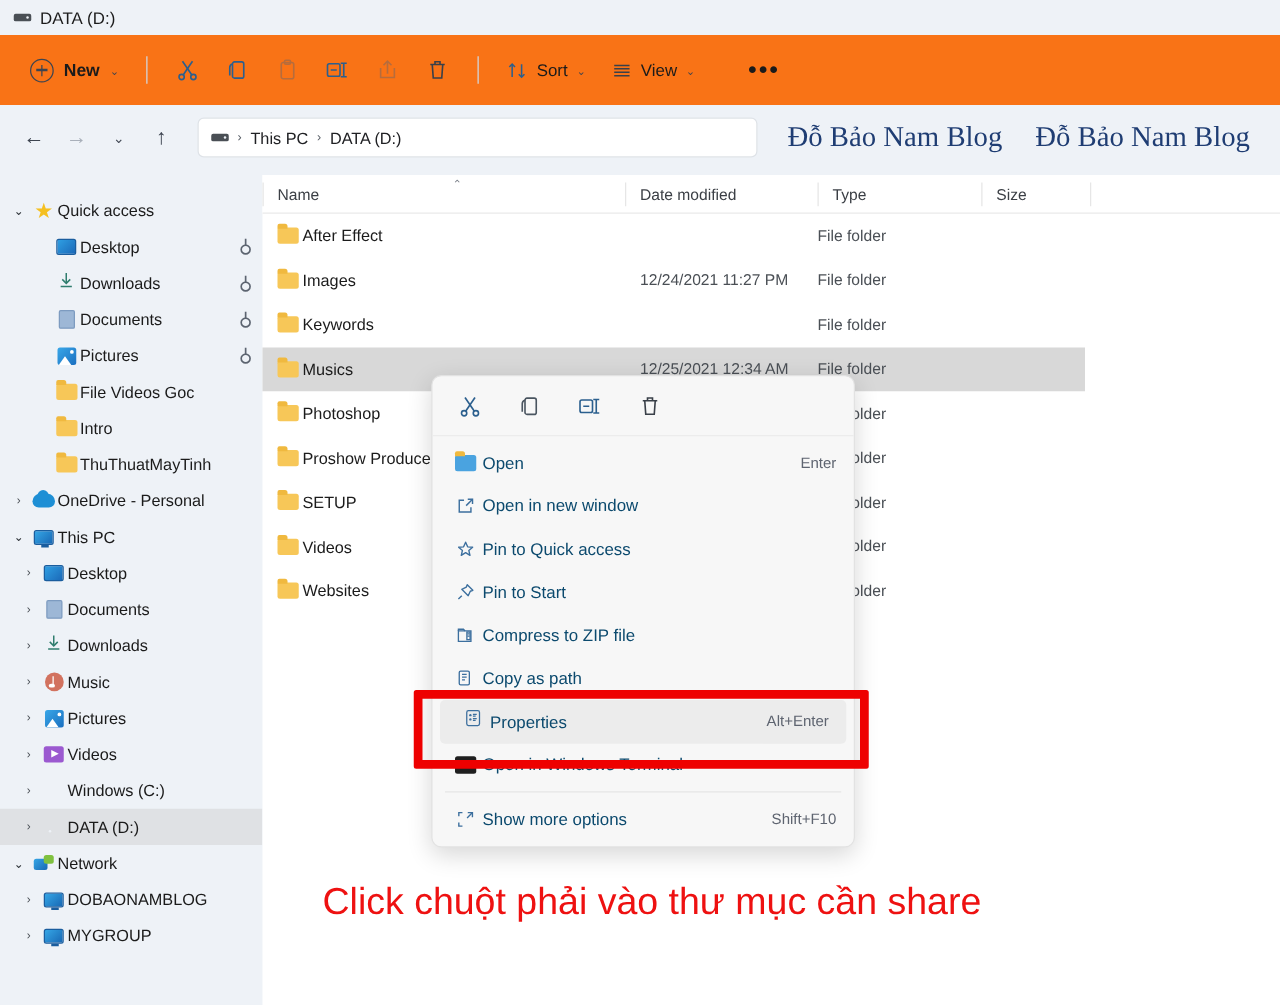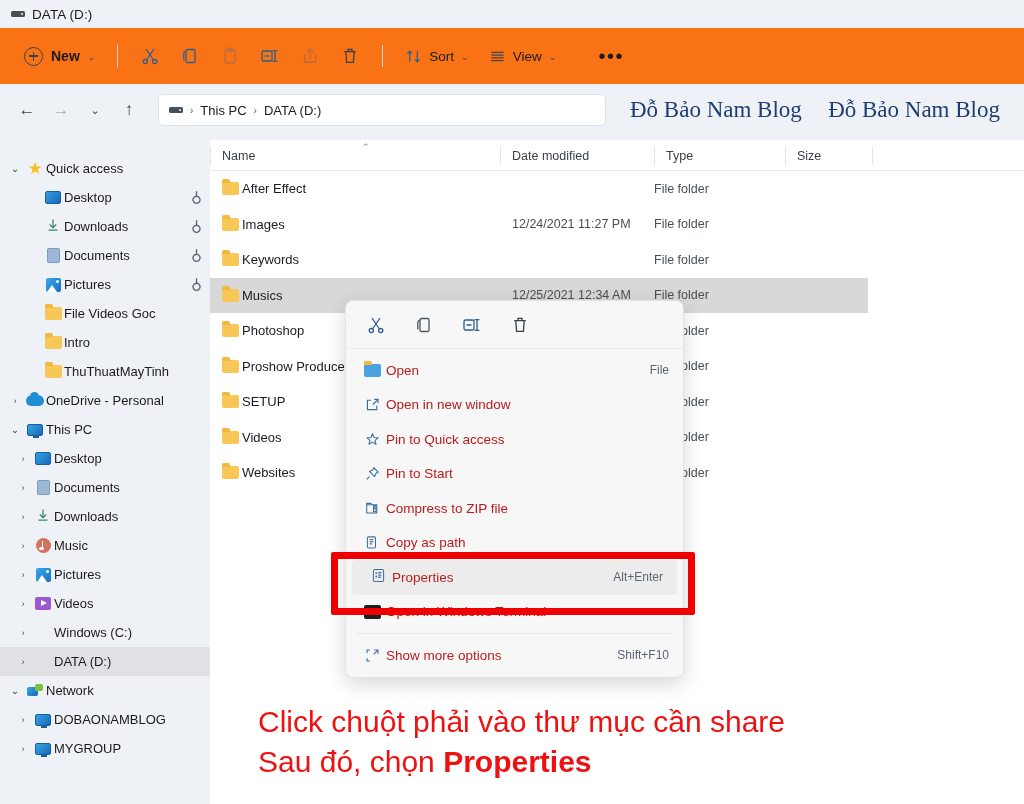--- a/index.html
+++ b/index.html
@@ -199,21 +199,21 @@
   }
   .ctx-items { padding: 4px 0 4px 0; }
   .ctx-item {
     display: flex; align-items: center; height: 34.5px; padding-left: 12px; cursor: default;
     position: relative;
   }
   .ctx-item.highlight { background: #ececec; margin: 0 6px; border-radius: 4px; }
   .ctx-ico {
     width: 28px; flex: 0 0 28px; display: flex; align-items: center; justify-content: center;
   }
-  .ctx-label { font-size: 13.5px; color: #b91c1c; white-space: nowrap; }
+  .ctx-label { font-size: 13.5px; color: #0c4a6e; white-space: nowrap; }
   .ctx-accel {
     margin-left: auto; margin-right: 14px; font-size: 12px; color: #5e6470; white-space: nowrap;
   }
   .ctx-div { height: 1px; background: #e6e6e6; margin: 4px 10px; }
 
   
   .redbox {
     position: absolute; left: 331px; top: 552px; width: 364px; height: 63px;
     border: 7px solid #ee0000; border-radius: 2px; z-index: 60; pointer-events: none;
   }
@@ -644,21 +644,21 @@
           <path d="M8 5.6 L8 3.4 L12 3.4 L12 5.6"></path>
         </svg>
       </div>
     </div>
     <div class="ctx-items" id="ctxitems">
         <div class="ctx-item">
           <span class="ctx-ico">
             <span class="folder dark" style="background:#4aa3e0"></span>
           </span>
           <span class="ctx-label">Open</span>
-          <span class="ctx-accel">File</span>
+          <span class="ctx-accel">Enter</span>
         </div>
         <div class="ctx-item">
           <span class="ctx-ico">
             <svg width="17" height="17" viewBox="0 0 20 20" fill="none" stroke="#3c6f9e" stroke-width="1.35">
               <path d="M12 4 L16.5 4 L16.5 8.5"></path>
               <path d="M16.5 4 L10.5 10"></path>
               <path d="M15 11.5 L15 16 L4 16 L4 5 L8.5 5"></path>
             </svg>
           </span>
           <span class="ctx-label">Open in new window</span>
@@ -739,18 +739,15 @@
           <span class="ctx-label">Show more options</span>
           <span class="ctx-accel">Shift+F10</span>
         </div>
       </div>
   </div>
 
   <div class="redbox"></div>
 
   <div class="annot">
     <div class="annot-line">Click chuột phải vào thư mục cần share</div>
-    <div class="annot-line">
-      <span>Sau đó, chọn </span><b>Properties</b>
-    </div>
   </div>
 
 </div>
 
 </body></html>

